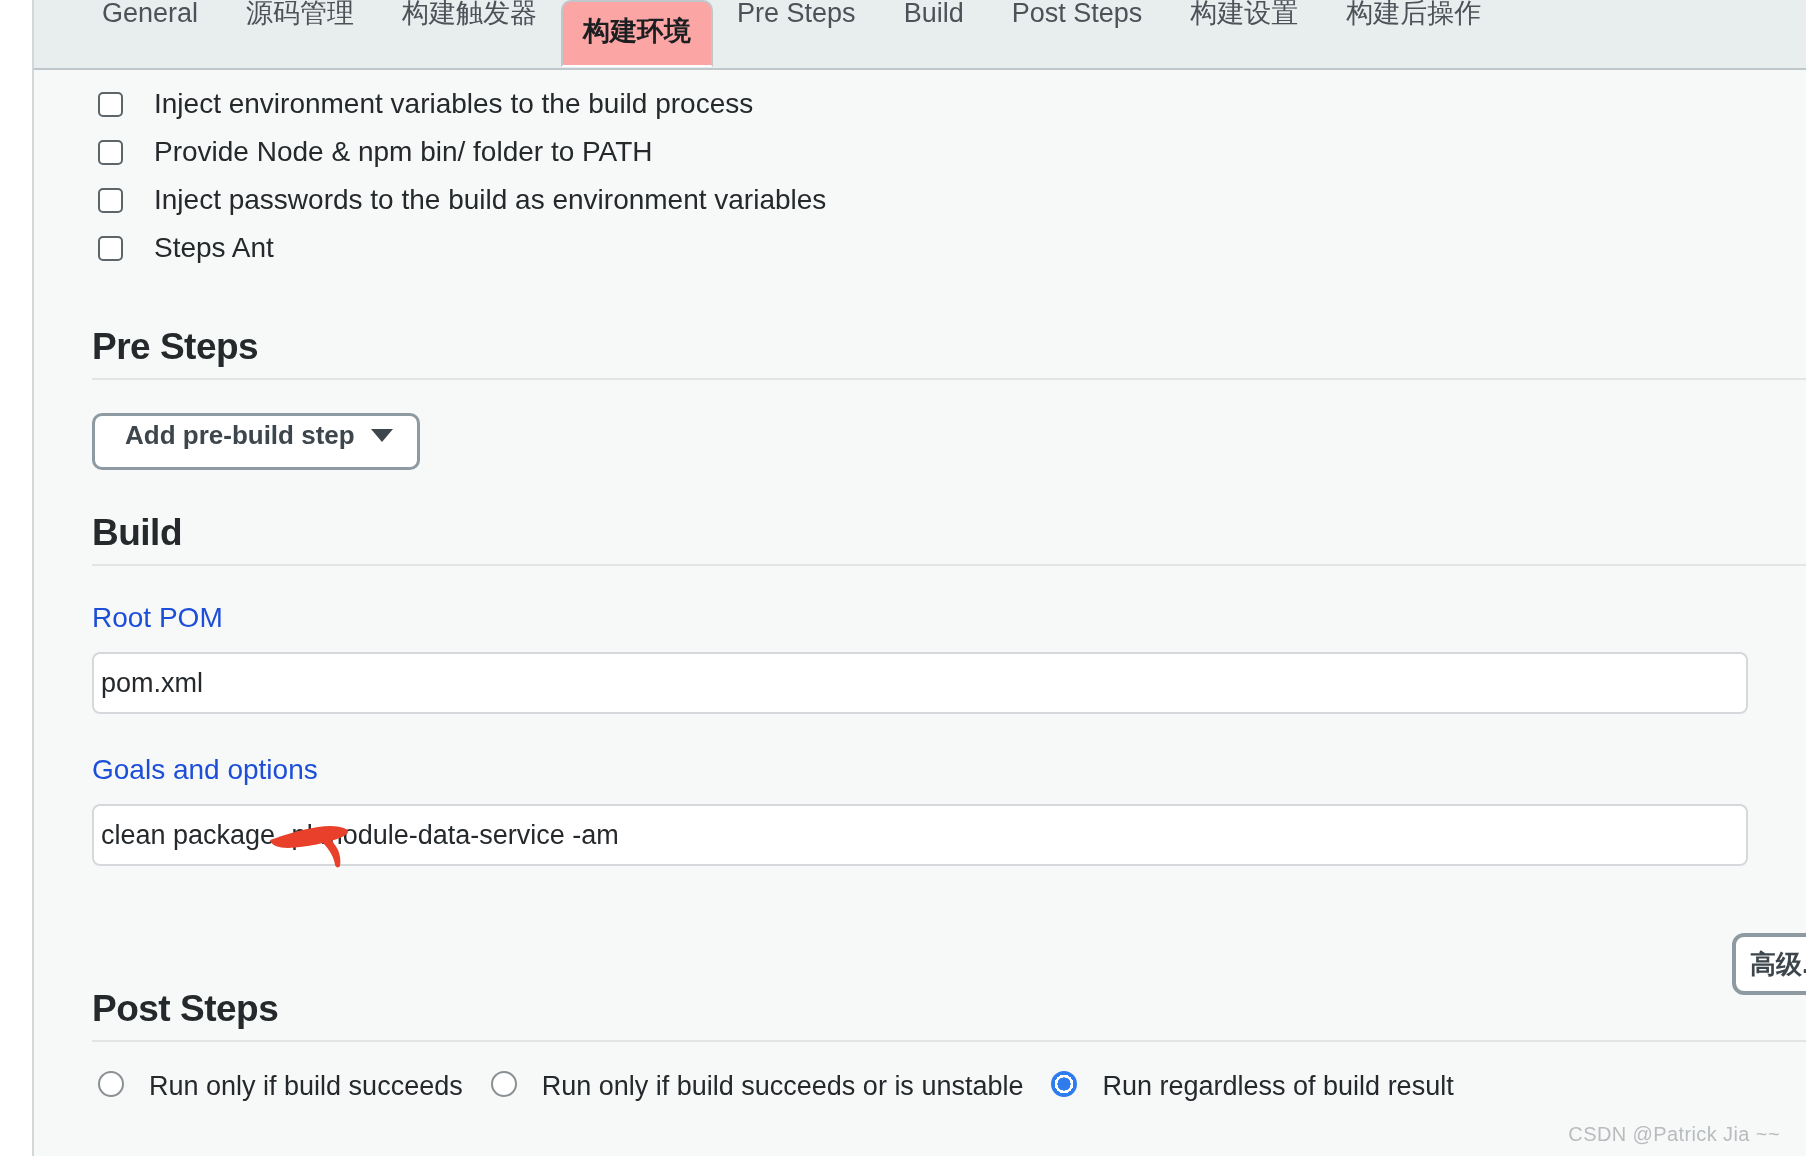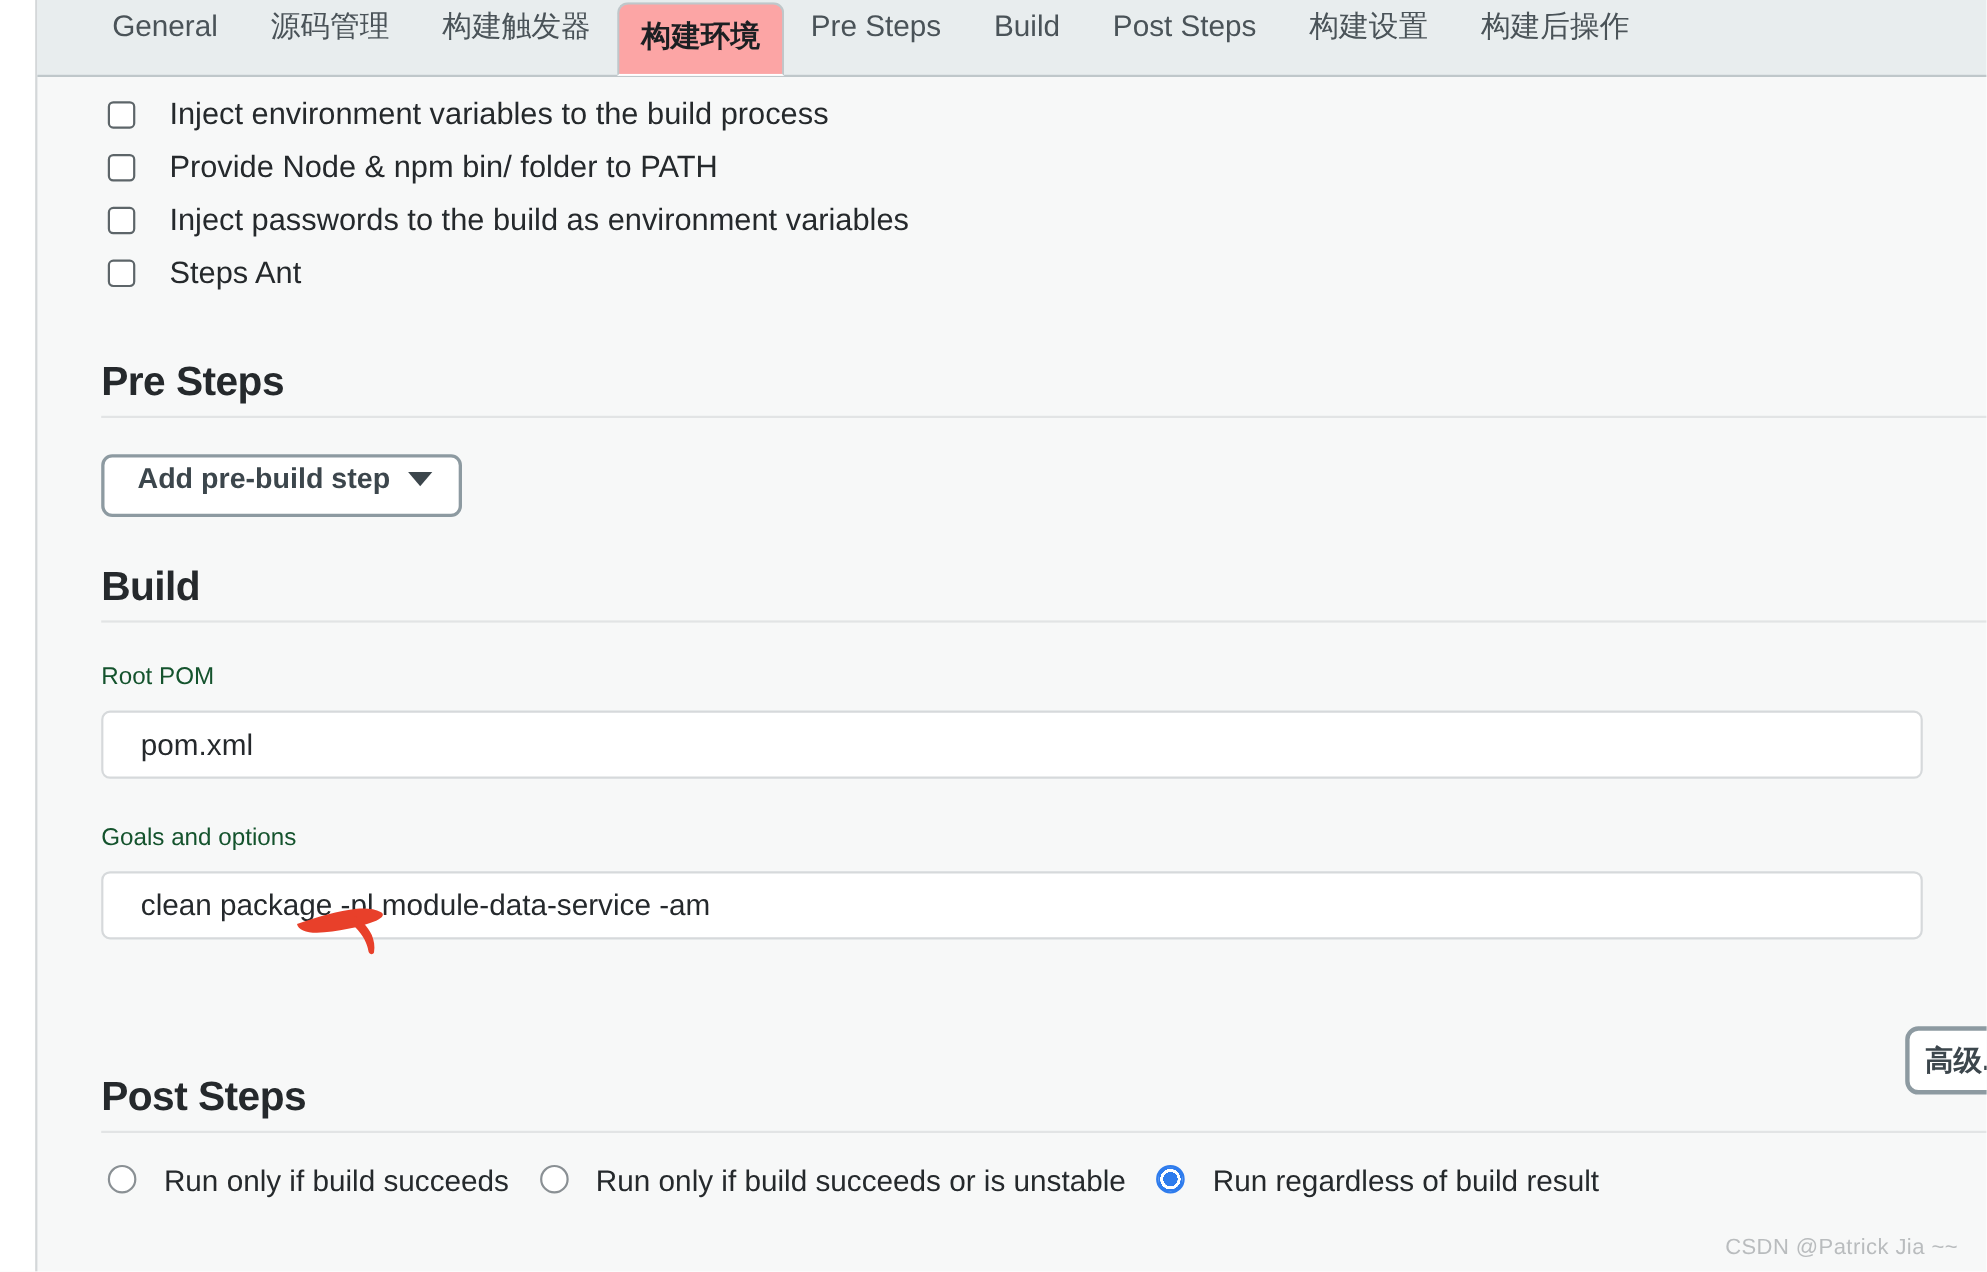--- a/index.html
+++ b/index.html
@@ -32,21 +32,21 @@
     border-left: 2px solid #d4d7d9;
   }
 
   
   #tabbar {
     position: relative;
     height: 70px;
     background: #e8edee;
     border-bottom: 2px solid #bfc7ca;
     display: flex;
-    align-items: center;
+    align-items: flex-start;
     padding-left: 44px;
     box-sizing: border-box;
   }
   .tab {
     position: relative;
     font-size: 27px;
     color: #4a5358;
     padding: 0 24px 20px 24px;
     white-space: nowrap;
     line-height: 1;
@@ -135,34 +135,34 @@
     width: 0;
     height: 0;
     border-left: 11px solid transparent;
     border-right: 11px solid transparent;
     border-top: 13px solid #3c464c;
     display: inline-block;
   }
 
   
   .field-label {
-    font-size: 22px;
-    color: #14532d;
+    font-size: 28px;
+    color: #1d4ed8;
   }
   .text-input {
     display: block;
     width: calc(100% - 58px);
     box-sizing: border-box;
     height: 62px;
     background: #ffffff;
     border: 2px solid #d6d9db;
     border-radius: 8px;
     font-size: 27px;
     color: #25292c;
-    padding: 0 34px;
+    padding: 0 7px;
     font-family: "Liberation Sans", sans-serif;
     outline: none;
   }
   .input-wrap { position: relative; }
 
   
   #advanced-btn {
     position: absolute;
     left: 1732px;
     top: 933px;

